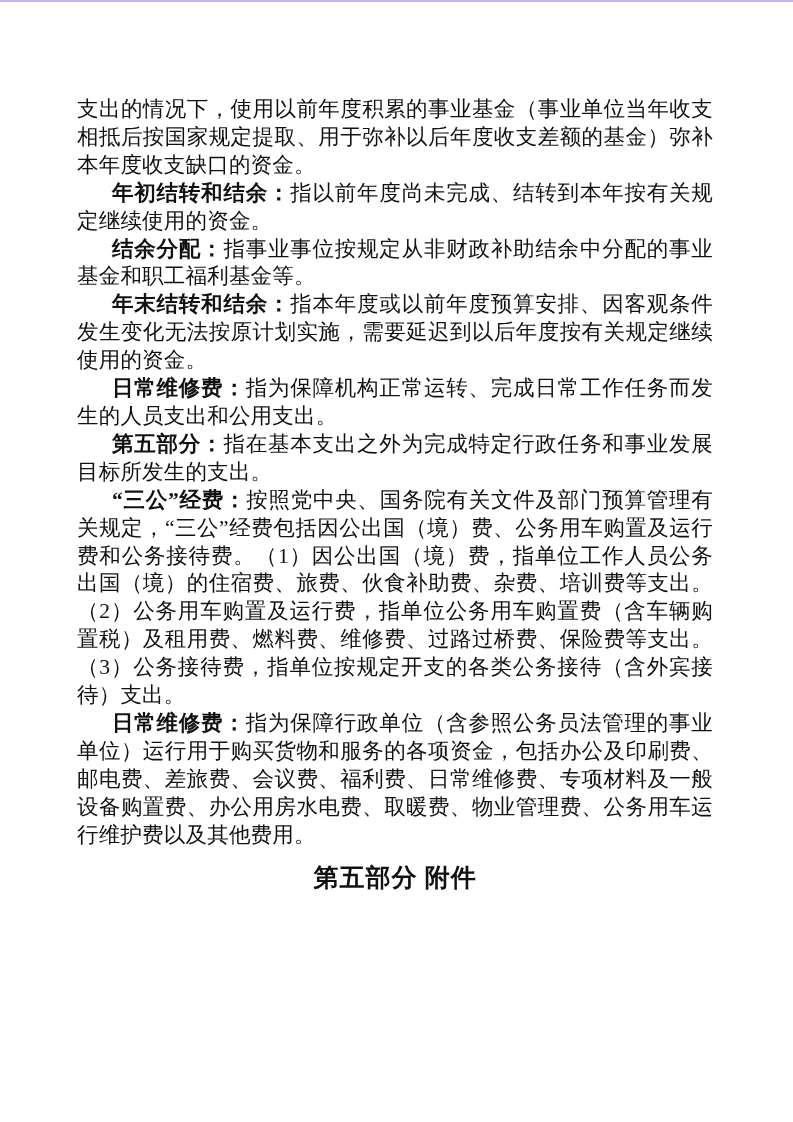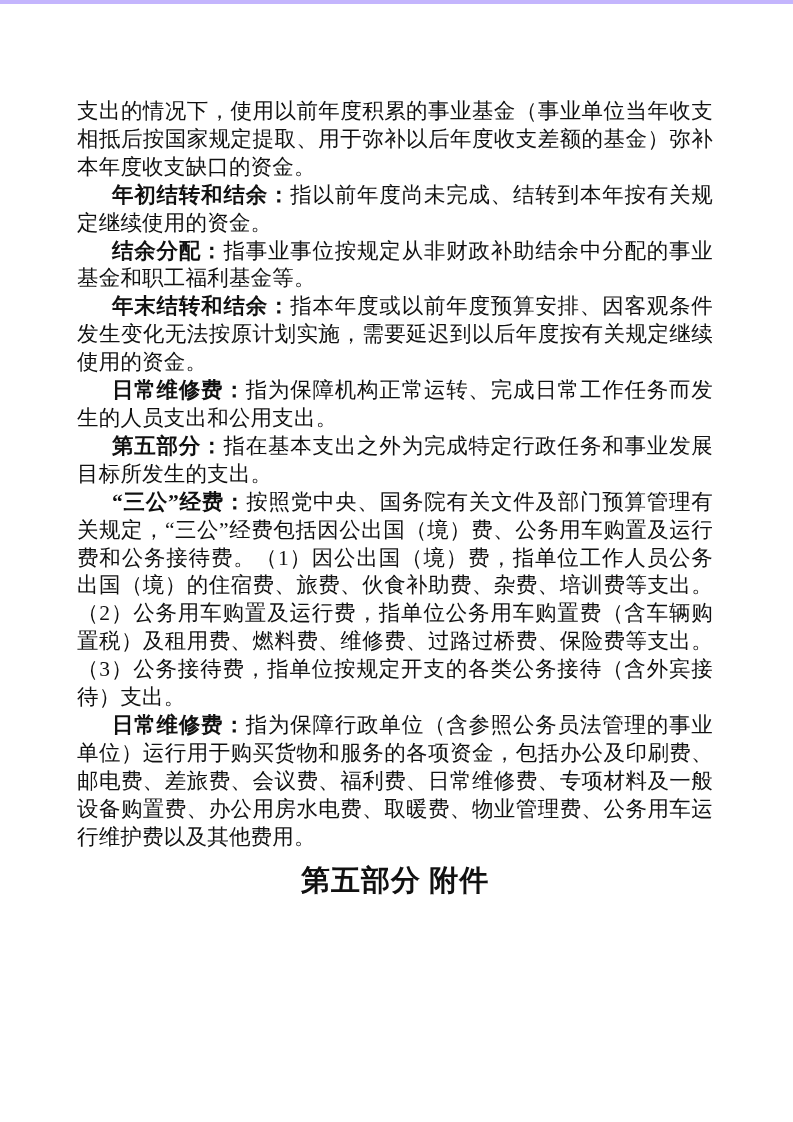--- a/index.html
+++ b/index.html
@@ -7,21 +7,21 @@
     width: 793px;
     height: 1122px;
     background: #ffffff;
     overflow: hidden;
   }
   .page {
     position: relative;
     width: 793px;
     height: 974px;
     background: #ffffff;
-    border-top: 4px solid #c4b5fd;
+    border-top: 2px solid #c4b5fd;
     font-family: "Liberation Serif", "DejaVu Serif", serif;
     color: #111111;
     padding-left: 19px;
   }
   .content {
     position: absolute;
     left: 77px;
     top: 94px;
     width: 636px;
   }
@@ -34,21 +34,21 @@
     color: #111111;
   }
   .para.indent {
     text-indent: 35px;
   }
   .term {
     font-weight: 700;
   }
   .section-heading {
     margin-top: 13px;
-    font-size: 29px;
+    font-size: 25px;
     line-height: 32px;
     font-weight: 700;
     text-align: center;
     letter-spacing: 1px;
     color: #111111;
   }
 </style>
 </head>
 <body>
 

